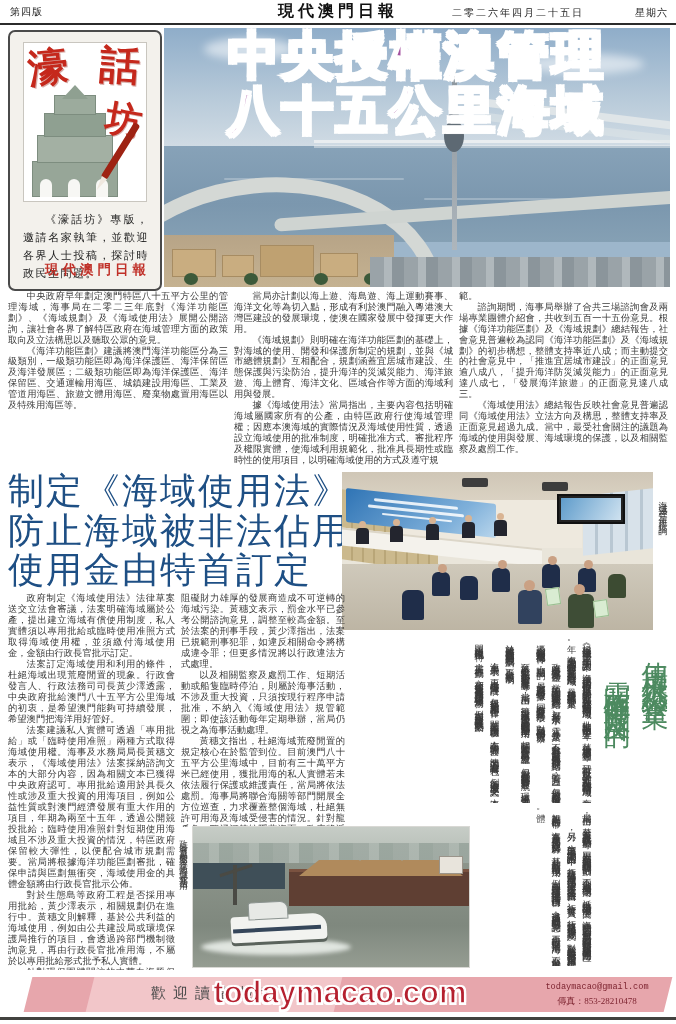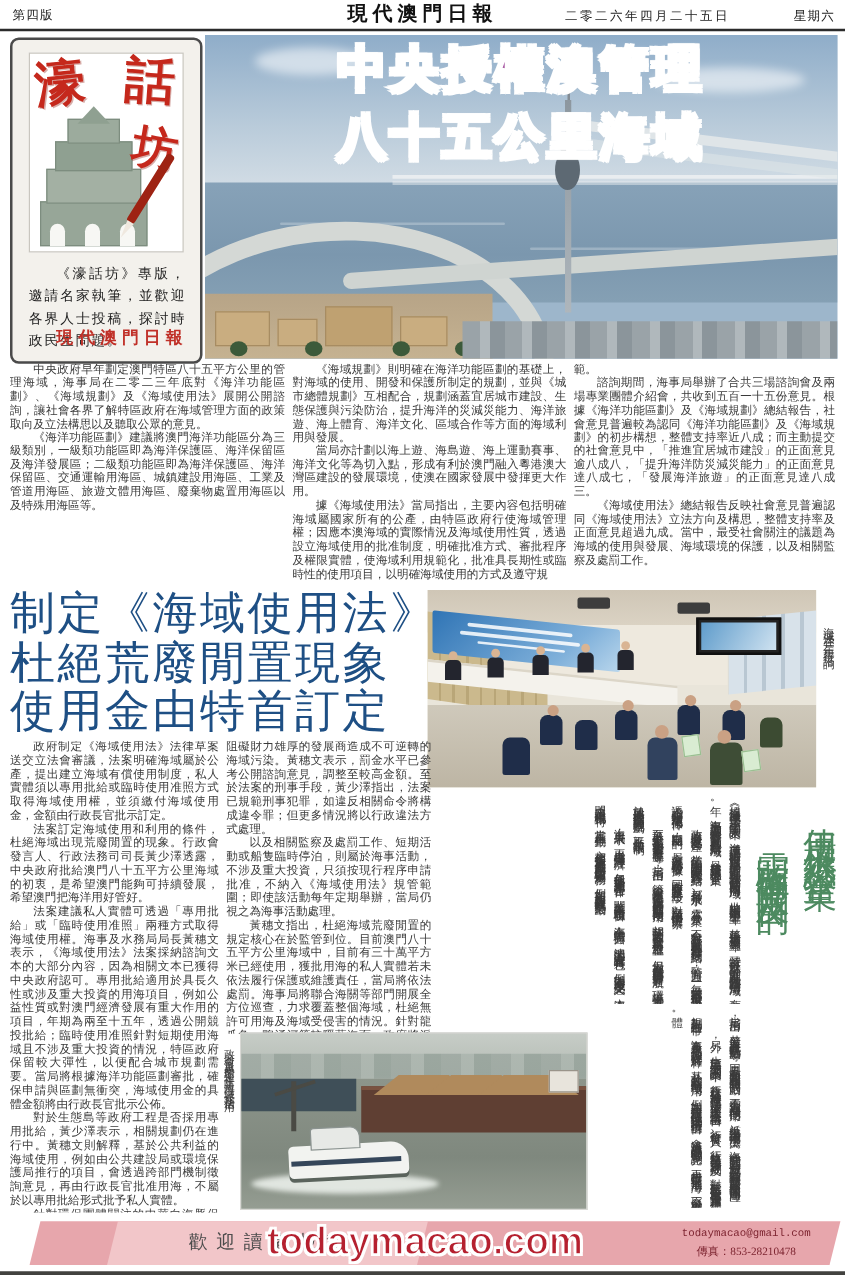--- a/index.html
+++ b/index.html
@@ -67,21 +67,21 @@
   .ramp{position:absolute;left:110px;top:176px;width:420px;height:13px;background:#cfd4d1;
         transform:rotate(-4deg);border-radius:7px;}
   .shore{position:absolute;left:0;bottom:0;width:230px;height:52px;
          background:linear-gradient(180deg,#b7a487,#c5b291);}
   .shore-bld{position:absolute;bottom:10px;background:#c9ad80;border:1px solid #a78c62;}
   .tree{position:absolute;width:14px;height:12px;border-radius:50%;background:#3c5a3a;bottom:2px;}
   .city-right{position:absolute;right:0;bottom:0;width:300px;height:30px;
       background:repeating-linear-gradient(90deg,#9aa3a8 0 14px,#b0b8bc 14px 22px,#8b959b 22px 34px);}
   .lead-headline{position:absolute;left:0;right:0;top:0;text-align:center;
       font-family:"DejaVu Sans","Liberation Sans",sans-serif;font-weight:900;
-      font-size:39px;line-height:55px;letter-spacing:3px;color:#a3519f;
+      font-size:51px;line-height:55px;letter-spacing:3px;color:#a3519f;
       -webkit-text-stroke:2.5px #ffffff;
       text-shadow:0 0 3px #fff,2px 2px 0 #fff,-2px -2px 0 #fff,2px -2px 0 #fff,-2px 2px 0 #fff;}
 
   
   .a1col{top:291px;height:174px;font-size:9.3px;line-height:10.9px;color:#3a3a3a;
          text-align:justify;overflow:hidden;}
   .a1c1{left:8px;width:220px;}
   .a1c2{left:234px;width:219px;}
   .a1c3{left:459px;width:209px;}
   .p{margin:0;text-indent:2em;}
@@ -247,33 +247,33 @@
       <div>中央授權澳管理</div>
       <div>八十五公里海域</div>
     </div>
   </div>
 
   <div class="abs a1col a1c1">
     <p class="p">中央政府早年劃定澳門特區八十五平方公里的管理海域，海事局在二零二三年底對《海洋功能區劃》、《海域規劃》及《海域使用法》展開公開諮詢，讓社會各界了解特區政府在海域管理方面的政策取向及立法構思以及聽取公眾的意見。</p>
     <p class="p">《海洋功能區劃》建議將澳門海洋功能區分為三級類別，一級類功能區即為海洋保護區、海洋保留區及海洋發展區；二級類功能區即為海洋保護區、海洋保留區、交通運輸用海區、城鎮建設用海區、工業及管道用海區、旅遊文體用海區、廢棄物處置用海區以及特殊用海區等。</p>
   </div>
   <div class="abs a1col a1c2">
+    <p class="p">當局亦計劃以海上遊、海島遊、海上運動賽事、海洋文化等為切入點，形成有利於澳門融入粵港澳大灣區建設的發展環境，使澳在國家發展中發揮更大作用。</p>
     <p class="p">《海域規劃》則明確在海洋功能區劃的基礎上，對海域的使用、開發和保護所制定的規劃，並與《城市總體規劃》互相配合，規劃涵蓋宜居城市建設、生態保護與污染防治，提升海洋的災減災能力、海洋旅遊、海上體育、海洋文化、區域合作等方面的海域利用與發展。</p>
-    <p class="p">當局亦計劃以海上遊、海島遊、海上運動賽事、海洋文化等為切入點，形成有利於澳門融入粵港澳大灣區建設的發展環境，使澳在國家發展中發揮更大作用。</p>
     <p class="p">據《海域使用法》當局指出，主要內容包括明確海域屬國家所有的公產，由特區政府行使海域管理權；因應本澳海域的實際情況及海域使用性質，透過設立海域使用的批准制度，明確批准方式、審批程序及權限實體，使海域利用規範化，批准具長期性或臨時性的使用項目，以明確海域使用的方式及遵守規</p>
   </div>
   <div class="abs a1col a1c3">
     <p class="p" style="text-indent:0;">範。</p>
     <p class="p">諮詢期間，海事局舉辦了合共三場諮詢會及兩場專業團體介紹會，共收到五百一十五份意見。根據《海洋功能區劃》及《海域規劃》總結報告，社會意見普遍較為認同《海洋功能區劃》及《海域規劃》的初步構想，整體支持率近八成；而主動提交的社會意見中，「推進宜居城市建設」的正面意見逾八成八，「提升海洋防災減災能力」的正面意見達八成七，「發展海洋旅遊」的正面意見達八成三。</p>
     <p class="p">《海域使用法》總結報告反映社會意見普遍認同《海域使用法》立法方向及構思，整體支持率及正面意見超過九成。當中，最受社會關注的議題為海域的使用與發展、海域環境的保護，以及相關監察及處罰工作。</p>
   </div>
 
   <div class="abs h2blue">
     <div>制定《海域使用法》</div>
-    <div>杜絕荒廢閒置現象</div>
+    <div>防止海域被非法佔用</div>
     <div>使用金由特首訂定</div>
   </div>
 
   <div class="abs conf">
     <div class="conf-ceil"></div>
     <div class="vent" style="left:120px;"></div>
       <div class="vent" style="left:200px;top:10px;"></div>
     <div class="conf-win"></div>
     <div class="conf-woodwall"></div>
     <div class="conf-frontwall"></div>

